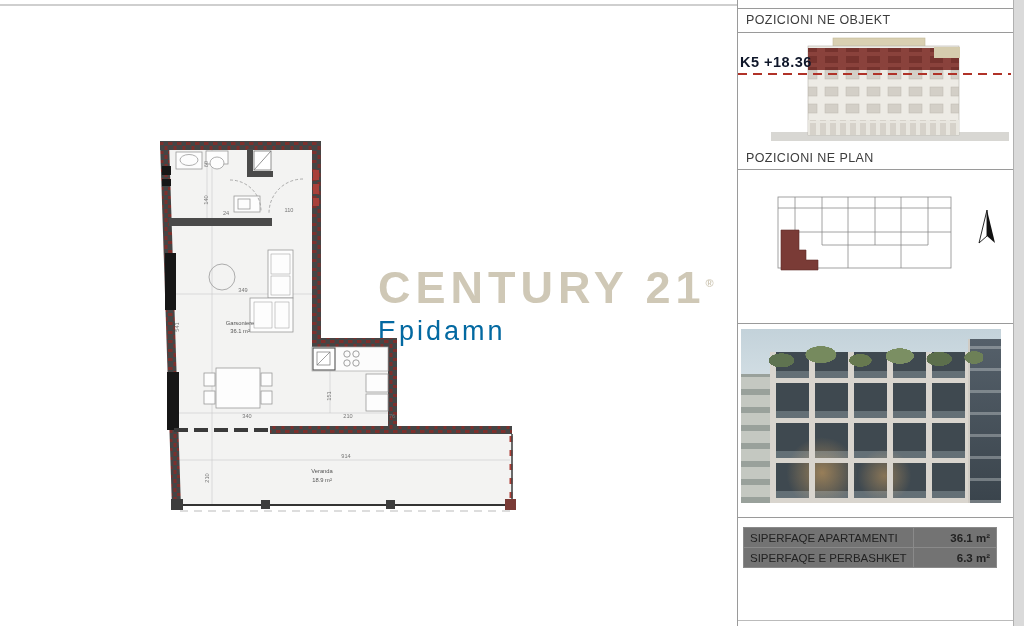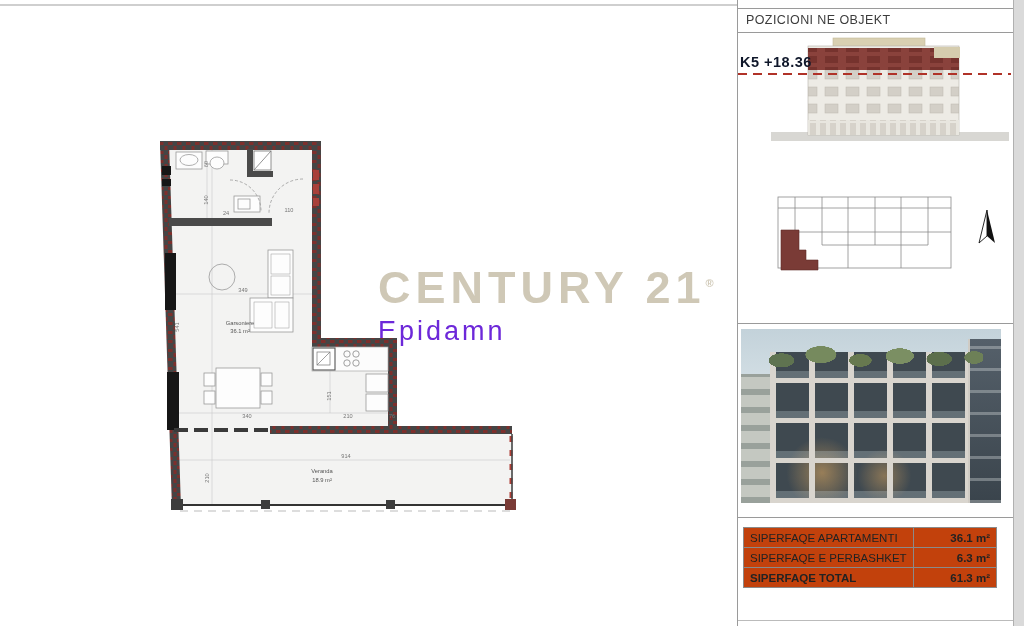--- a/index.html
+++ b/index.html
@@ -4,21 +4,21 @@
 <style>
   html,body{margin:0;padding:0;background:#fff;font-family:"Liberation Sans",sans-serif;}
   #page{position:relative;width:1024px;height:626px;background:#ffffff;overflow:hidden;}
   #top-line{position:absolute;top:4px;left:0;right:0;border-top:2px solid #cfcfcf;}
   #right-strip{position:absolute;left:1013px;right:0;top:0;bottom:0;background:#dadada;border-left:1px solid #b0b0b0;}
 
   
   .logo{position:absolute;left:378px;top:262px;width:330px;color:#cfc8b6;}
   .logo-main{font-size:45px;font-weight:bold;letter-spacing:5px;white-space:nowrap;}
   .logo-main sup{font-size:11px;letter-spacing:0;}
-  .logo-sub{font-size:27px;letter-spacing:3px;color:#6d28d9;margin-top:2px;margin-right:52px;}
+  .logo-sub{font-size:27px;letter-spacing:3px;color:#0369a1;margin-top:2px;margin-right:52px;}
 
   
   #plan-svg{position:absolute;left:150px;top:130px;}
   .dim{font-size:5.6px;fill:#777;}
   .roomlbl{font-size:5.8px;fill:#555;}
 
   
   #sidebar{position:absolute;left:737px;top:0;width:276px;bottom:0;border-left:1px solid #9a9a9a;background:#fff;}
   .sb-sec{position:absolute;left:0;right:0;}
   .sb-header{border-top:1px solid #9a9a9a;border-bottom:1px solid #9a9a9a;line-height:23px;padding-left:8px;font-size:12.5px;color:#3c3c3c;letter-spacing:.4px;background:#fff;}
@@ -48,21 +48,21 @@
   .ph-green{position:absolute;left:9%;right:7%;top:8%;height:17%;
     background:
       radial-gradient(ellipse 18px 10px at 8% 60%,#5f7350 70%,rgba(0,0,0,0) 71%),
       radial-gradient(ellipse 22px 12px at 26% 40%,#768a5e 70%,rgba(0,0,0,0) 71%),
       radial-gradient(ellipse 16px 9px at 44% 60%,#67794f 70%,rgba(0,0,0,0) 71%),
       radial-gradient(ellipse 20px 11px at 62% 45%,#7b8f63 70%,rgba(0,0,0,0) 71%),
       radial-gradient(ellipse 18px 10px at 80% 55%,#5c6f4c 70%,rgba(0,0,0,0) 71%),
       radial-gradient(ellipse 14px 9px at 96% 50%,#6d8057 70%,rgba(0,0,0,0) 71%);}
 
   
-  .areas-table{position:absolute;left:5px;top:10px;width:254px;border-collapse:collapse;background:#c2410c;}
+  .areas-table{position:absolute;left:5px;top:10px;width:254px;border-collapse:collapse;background:#737373;}
   .areas-table td{border:1px solid #8a8a8a;font-size:11.5px;padding:1px 6px;height:17px;color:#222;white-space:nowrap;}
   .areas-table td.val{text-align:right;font-weight:bold;width:92px;}
   .areas-table tr.total td{font-weight:bold;}
 </style>
 </head>
 <body>
 
 <div id="page">
   <div id="top-line"></div>
 
@@ -223,20 +223,23 @@
         <rect x="95" y="6" width="92" height="9" fill="#d9d0b2" stroke="#c4b998" stroke-width="0.6"></rect>
         <rect x="70" y="14" width="151" height="89" fill="url(#elevwin)" stroke="#b5b1a8" stroke-width="0.6"></rect>
         <rect x="70" y="88" width="151" height="15" fill="url(#elevground)"></rect>
         <rect x="70" y="16" width="151" height="22" fill="url(#maroonwin)"></rect>
         <rect x="196" y="15" width="26" height="11" fill="#d5ccae"></rect>
         <line x1="0" y1="42" x2="273" y2="42" stroke="#b03228" stroke-width="2.2" stroke-dasharray="9,6"></line>
       </svg>
       <div id="k5-label">K5 +18.36</div>
     </div>
 
+    <div class="sb-sec" id="sec-h2">
+      <div class="sb-header">POZICIONI NE PLAN</div>
+    </div>
 
     <div class="sb-sec" id="sec-plan">
       <svg width="276" height="152" viewBox="0 0 276 152">
         <g stroke="#8a8a8a" stroke-width="0.8" fill="#ffffff">
           <rect x="40" y="27" width="173" height="71"></rect>
           <line x1="40" y1="38" x2="213" y2="38"></line>
           <line x1="57" y1="27" x2="57" y2="98"></line>
           <line x1="84" y1="27" x2="84" y2="75"></line>
           <line x1="110" y1="27" x2="110" y2="98"></line>
           <line x1="137" y1="27" x2="137" y2="75"></line>
@@ -266,23 +269,19 @@
       <table class="areas-table">
         <tbody>
           <tr>
             <td>SIPERFAQE APARTAMENTI</td>
             <td class="val">36.1 m²</td>
           </tr>
           <tr>
             <td>SIPERFAQE E PERBASHKET</td>
             <td class="val">6.3 m²</td>
           </tr>
-          <tr class="total">
-            <td>SIPERFAQE TOTAL</td>
-            <td class="val">61.3 m²</td>
-          </tr>
         </tbody>
       </table>
     </div>
   </div>
 
   <div id="right-strip"></div>
 </div>
 
 </body></html>

